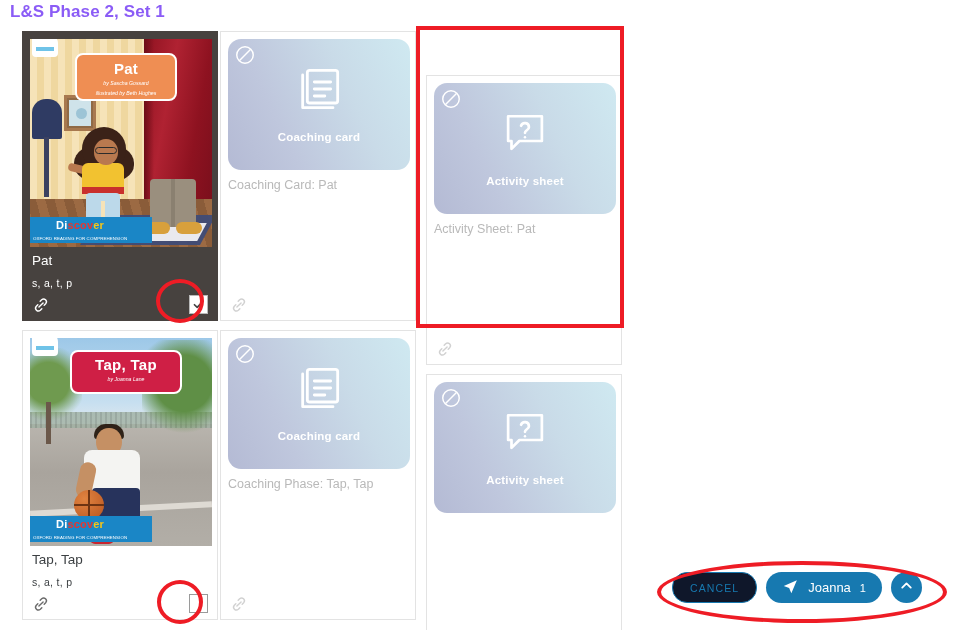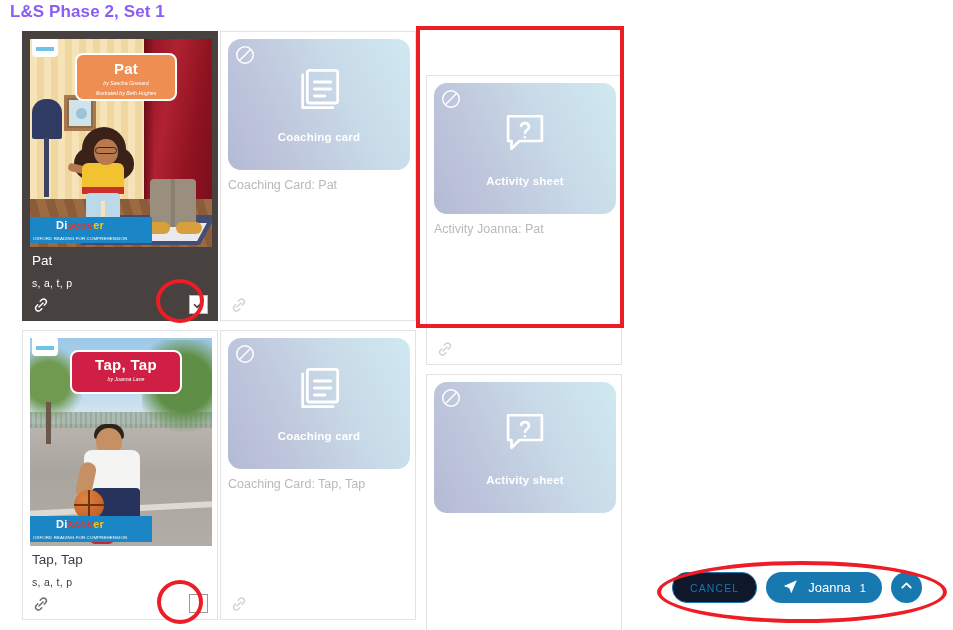--- a/index.html
+++ b/index.html
@@ -289,21 +289,21 @@
         </div>
         <div class="glyph">
           <svg width="54" height="54" viewBox="0 0 48 48" fill="none" stroke="#ffffff" stroke-width="2.4" stroke-linecap="round" stroke-linejoin="round">
             <path d="M9 10h30v22H19l-7 7v-7H9z"></path>
             <path d="M20.5 18.5a3.6 3.6 0 0 1 7 1.2c0 2.6-3.5 2.8-3.5 5"></path>
             <circle cx="24" cy="28.6" r="1.1" fill="#ffffff" stroke="none"></circle>
           </svg>
         </div>
         <div class="tlabel">Activity sheet</div>
       </div>
-      <div class="res-name">Activity Joanna: Pat</div>
+      <div class="res-name">Activity Sheet: Pat</div>
       <div class="res-link">
         <svg width="20" height="20" viewBox="0 0 24 24" fill="none" stroke="#9a9a9a" stroke-width="1.7" stroke-linecap="round">
           <path d="M9.5 14.5 14.5 9.5"></path>
           <path d="M11 7.5 12.8 5.7a3.4 3.4 0 0 1 4.8 4.8L15.8 12.3"></path>
           <path d="M13 16.5 11.2 18.3a3.4 3.4 0 0 1-4.8-4.8L8.2 11.7"></path>
         </svg>
       </div>
     </div>
   </div>
 
@@ -364,21 +364,21 @@
         </div>
         <div class="glyph">
           <svg width="56" height="56" viewBox="0 0 48 48" fill="none" stroke="#ffffff" stroke-width="2.4" stroke-linecap="round" stroke-linejoin="round">
             <rect x="14" y="8" width="26" height="28" rx="2"></rect>
             <path d="M10 12v28h26"></path>
             <path d="M20 18h14M20 24h14M20 30h9"></path>
           </svg>
         </div>
         <div class="tlabel">Coaching card</div>
       </div>
-      <div class="res-name">Coaching Card: Tap, Tap</div>
+      <div class="res-name">Coaching Phase: Tap, Tap</div>
       <div class="res-link">
         <svg width="20" height="20" viewBox="0 0 24 24" fill="none" stroke="#9a9a9a" stroke-width="1.7" stroke-linecap="round">
           <path d="M9.5 14.5 14.5 9.5"></path>
           <path d="M11 7.5 12.8 5.7a3.4 3.4 0 0 1 4.8 4.8L15.8 12.3"></path>
           <path d="M13 16.5 11.2 18.3a3.4 3.4 0 0 1-4.8-4.8L8.2 11.7"></path>
         </svg>
       </div>
     </div>
 
     <div class="card col2">

